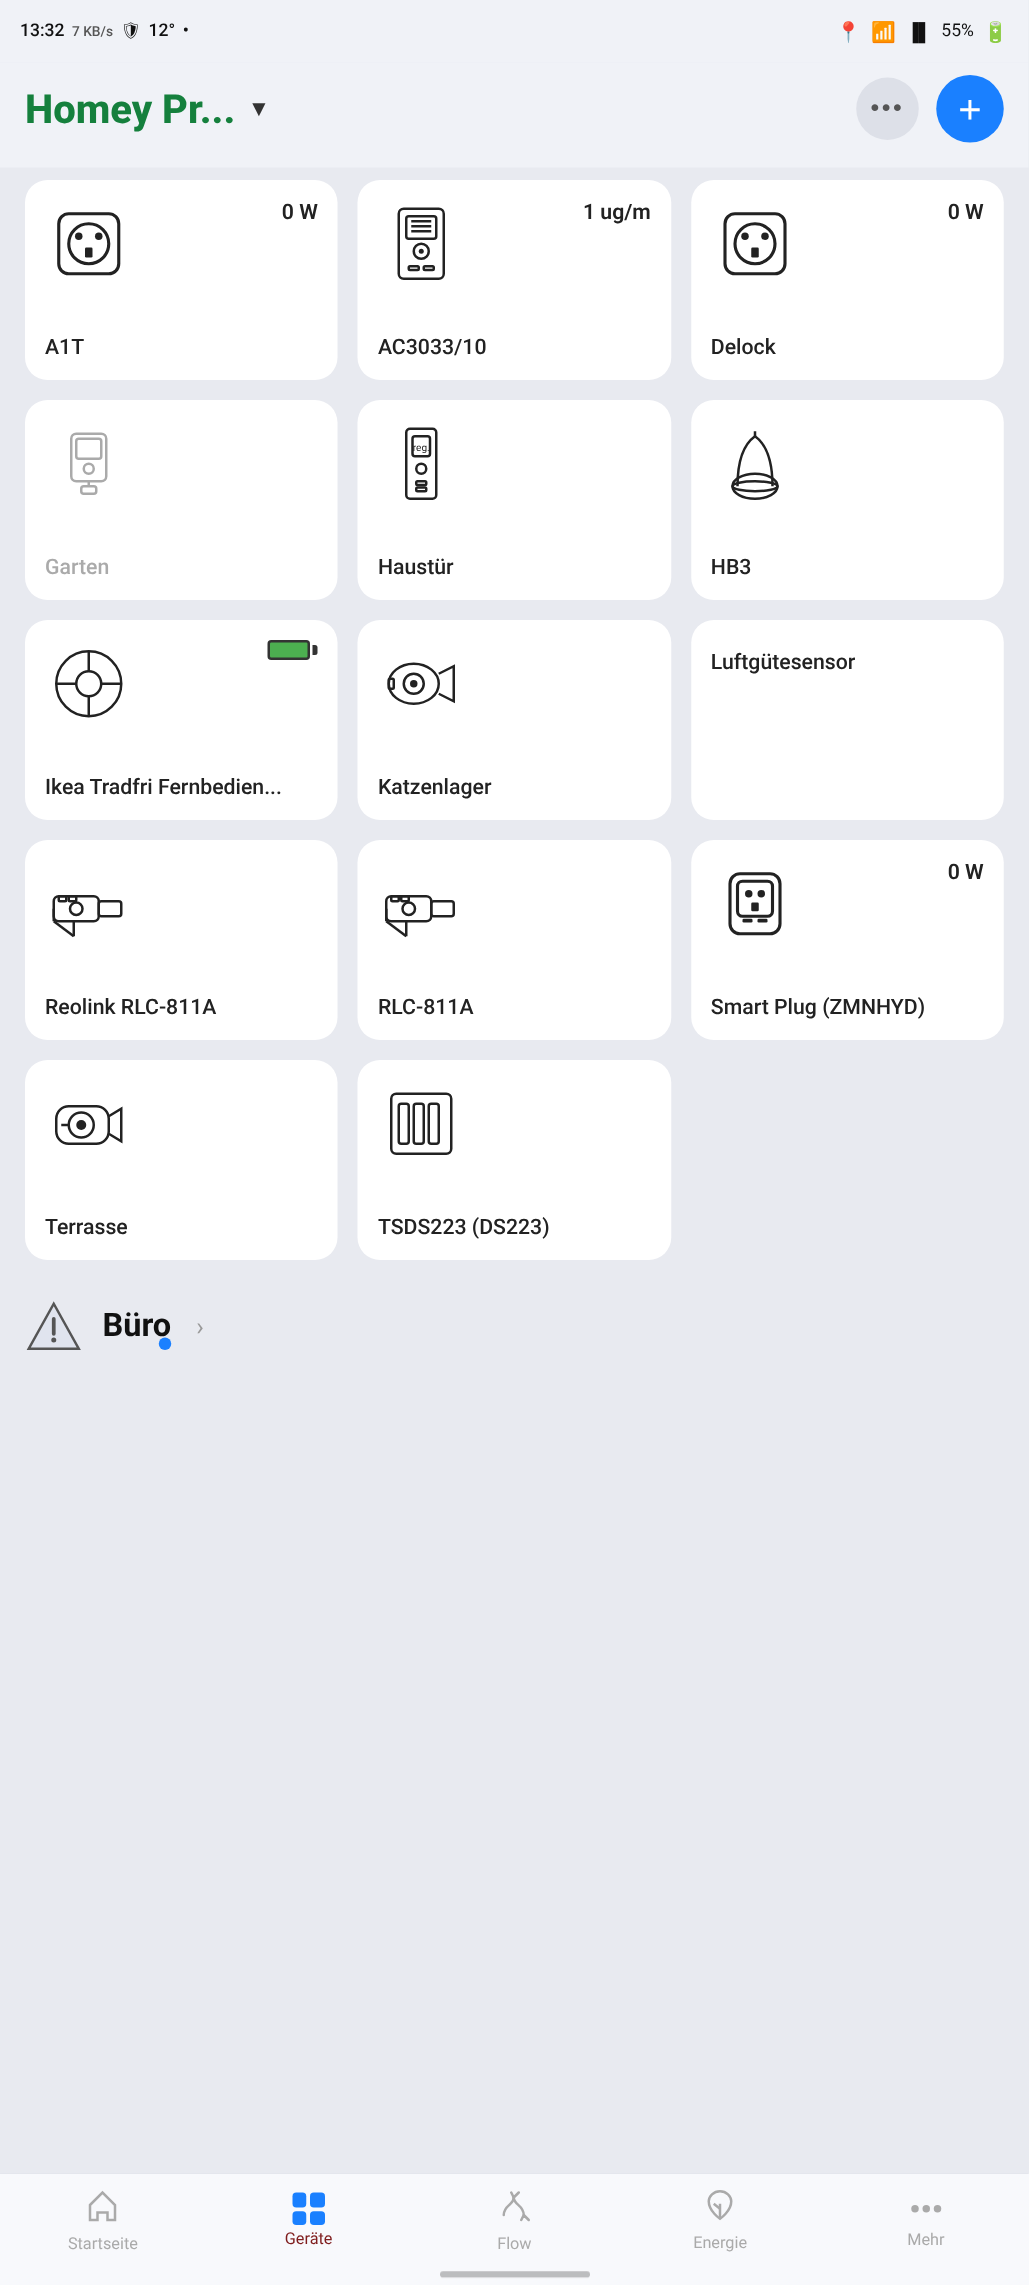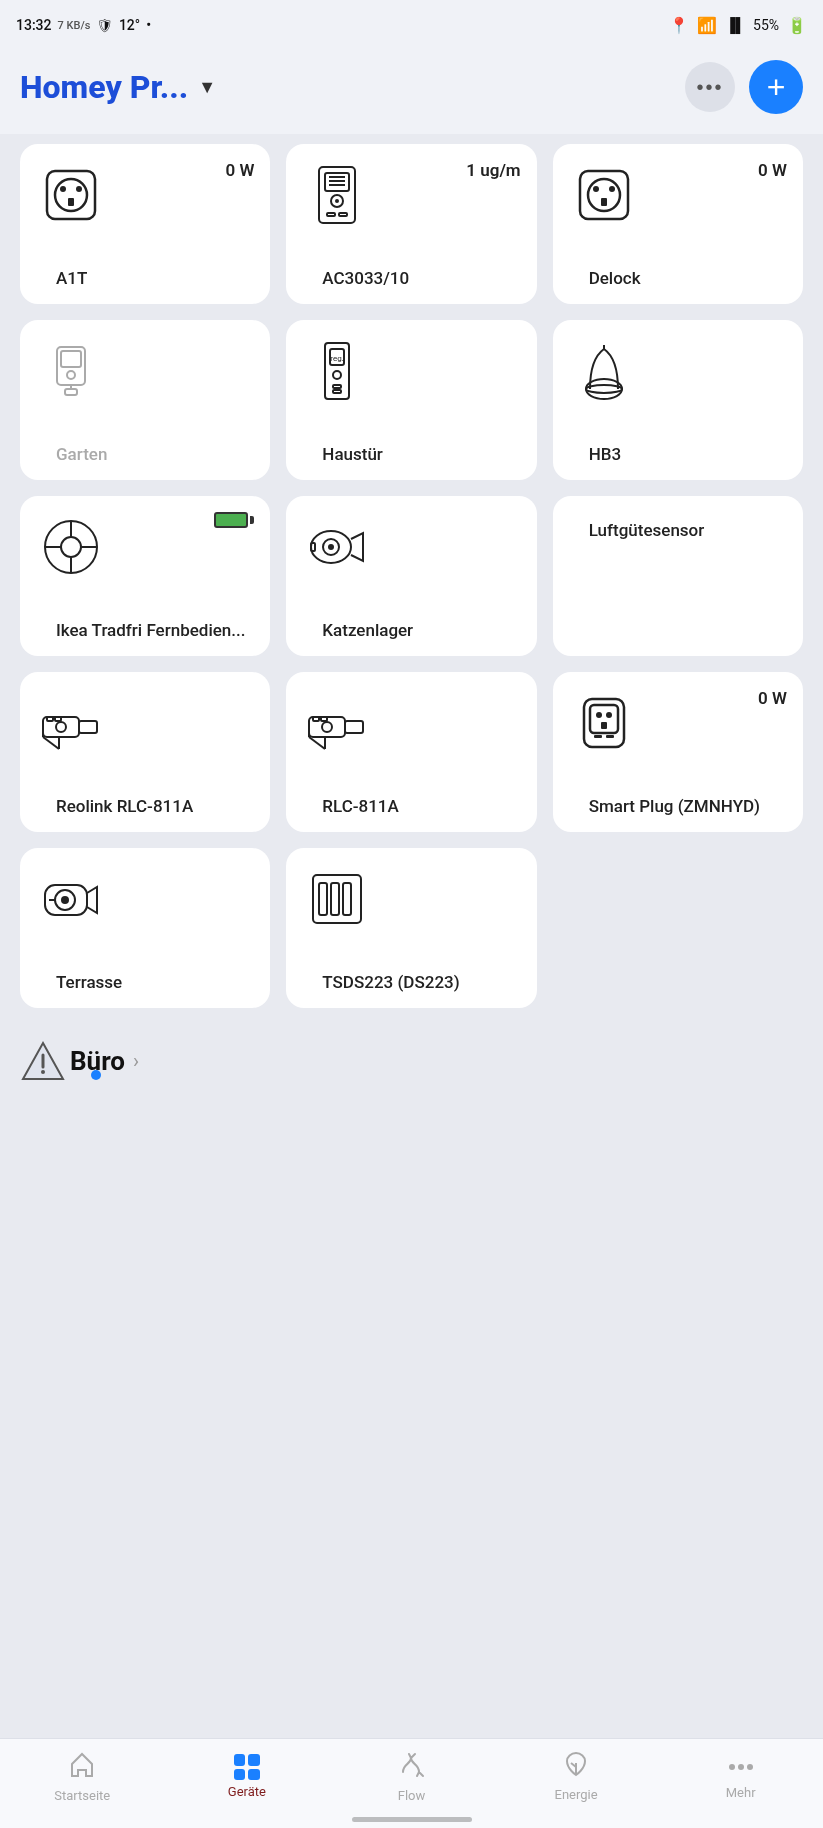--- a/index.html
+++ b/index.html
@@ -47,21 +47,21 @@
       background: #f0f2f7;
     }
     .header-title {
       display: flex;
       align-items: center;
       gap: 10px;
     }
     .header-title-text {
       font-size: 32px;
       font-weight: 800;
-      color: #1d4ed8;
+      color: #15803d;
     }
     .header-dropdown-icon {
       color: #333;
       font-size: 18px;
     }
     .header-actions {
       display: flex;
       align-items: center;
       gap: 14px;
     }
@@ -137,21 +137,20 @@
       font-weight: 600;
       color: #222;
       text-align: right;
     }
 
     .device-name {
       font-size: 17px;
       font-weight: 500;
       color: #222;
       margin-top: 8px;
-      margin-left: 20px;
     }
 
     .device-name.muted {
       color: #aaa;
     }
 
     
     .battery-full {
       display: inline-flex;
       align-items: center;
@@ -169,21 +168,21 @@
       width: 4px;
       height: 8px;
       background: #333;
       border-radius: 0 2px 2px 0;
     }
 
     
     .section-header {
       display: flex;
       align-items: center;
-      gap: 4px;
+      gap: 16px;
       padding: 20px 20px 10px 20px;
     }
     .section-title {
       font-size: 26px;
       font-weight: 700;
       color: #111;
     }
     .section-chevron {
       font-size: 20px;
       color: #999;

